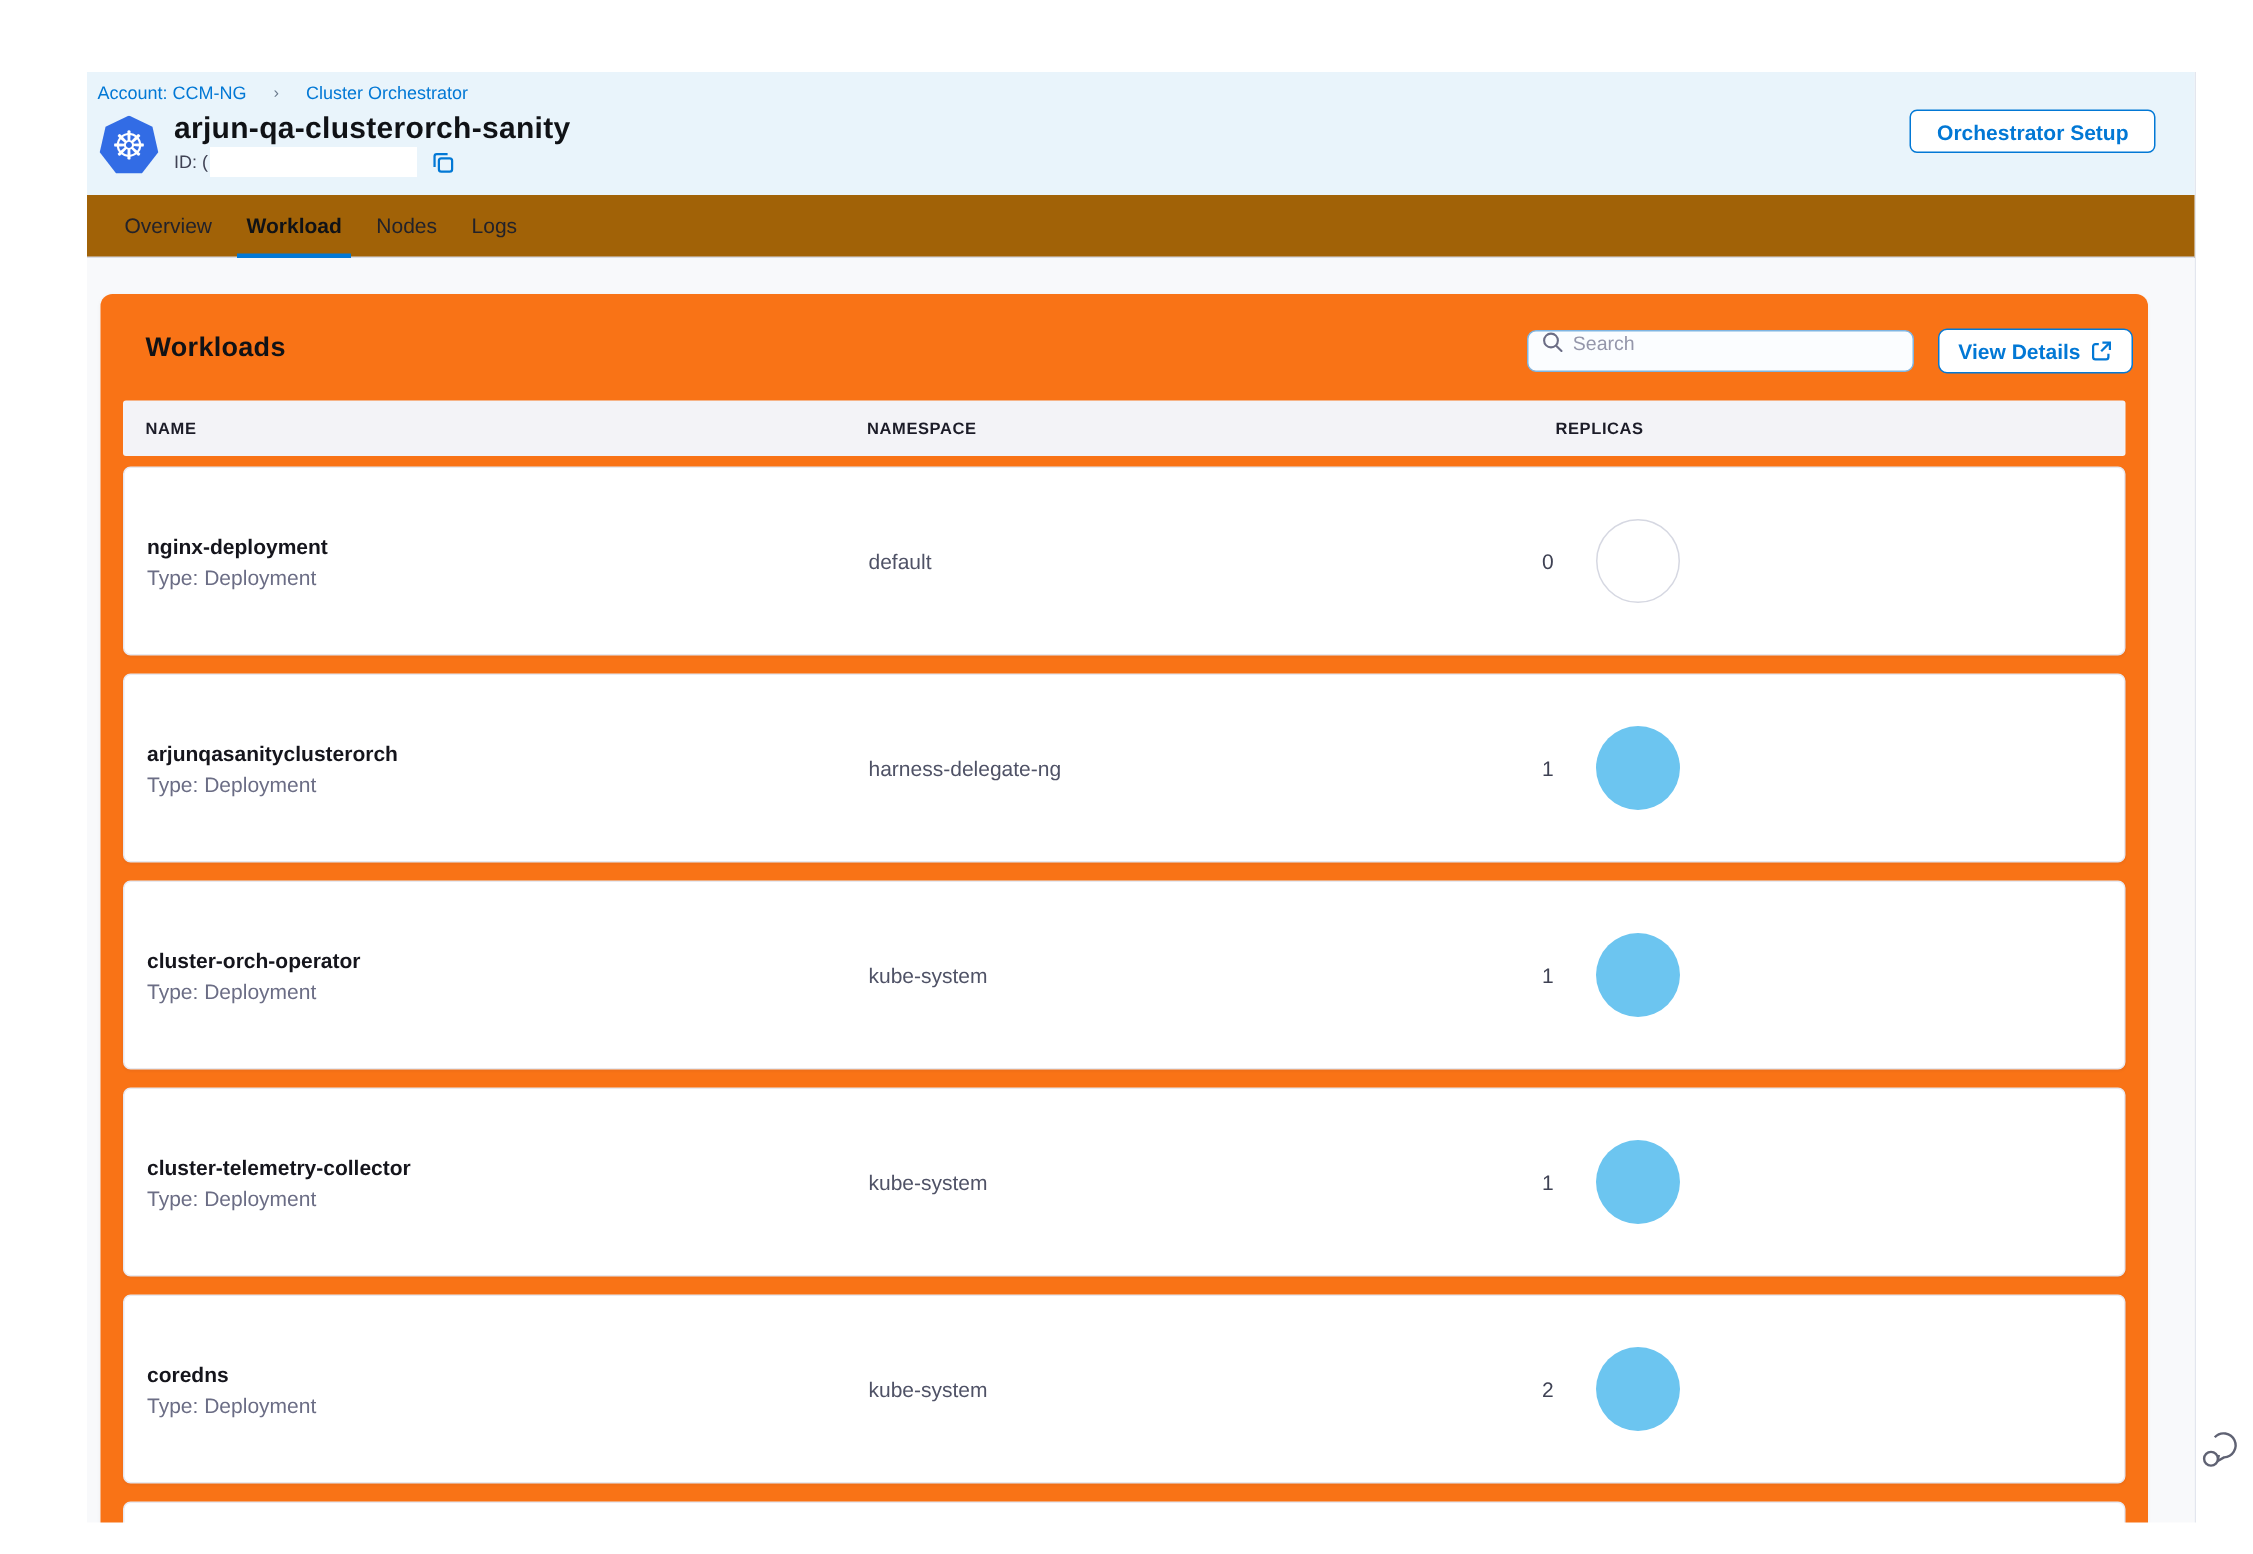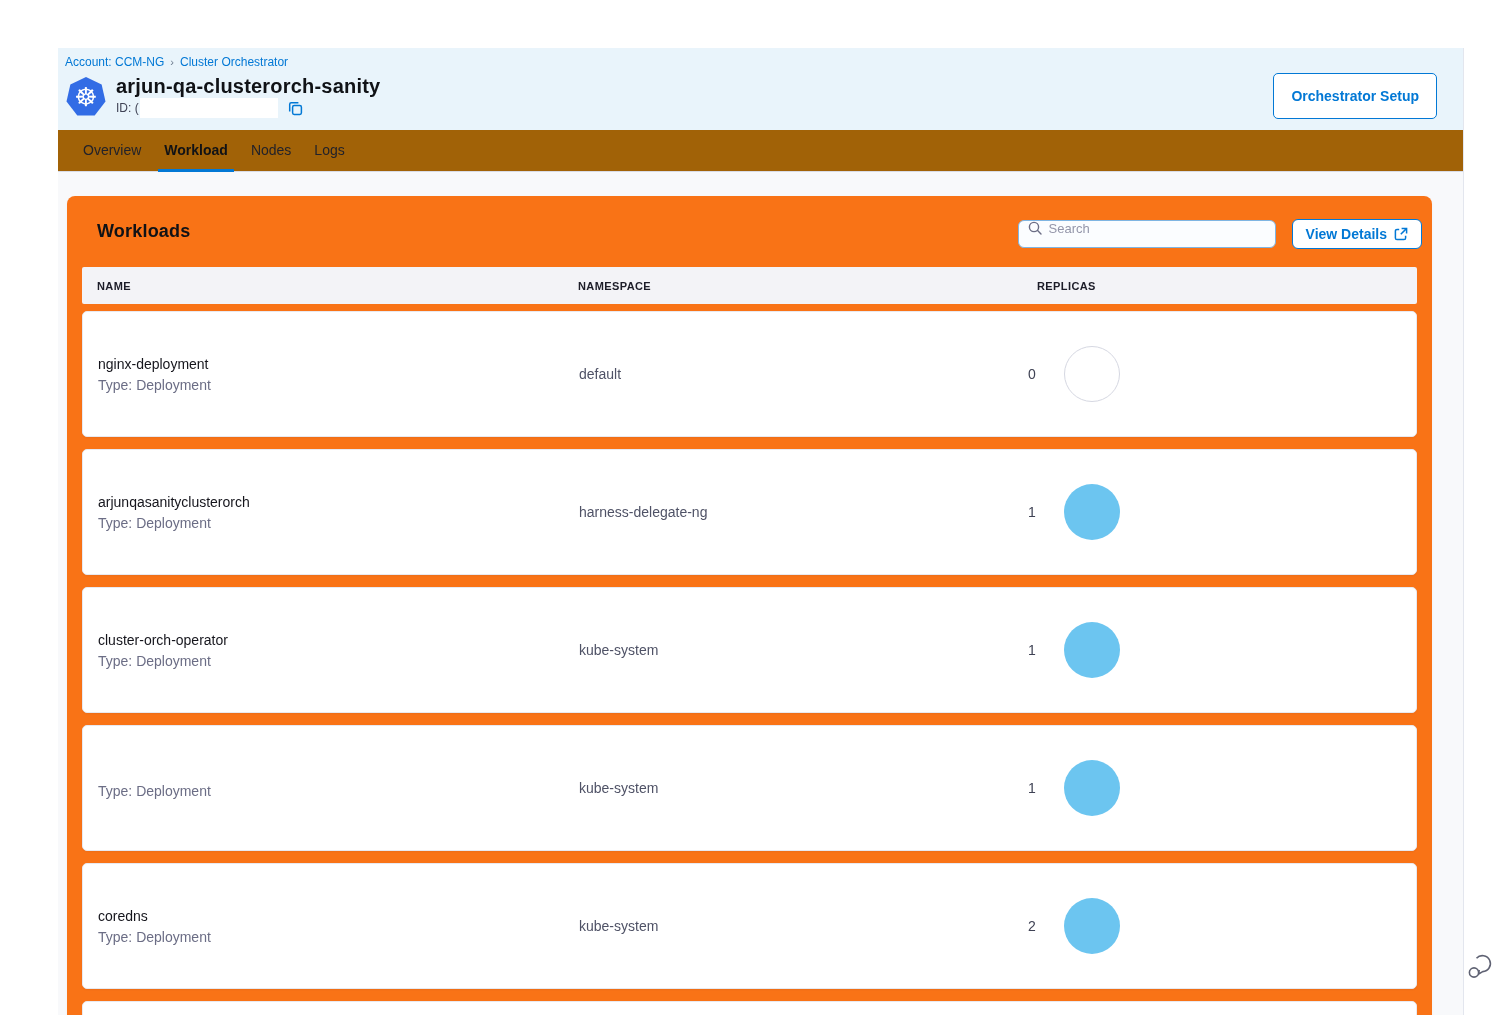--- a/index.html
+++ b/index.html
@@ -21,42 +21,42 @@
   }
 
   
   .header-band {
     height: 82px;
     background: #e9f4fb;
     padding: 7px 0 0 6px;
     position: relative;
     flex: none;
   }
-  .breadcrumb { font-size: 12px; display: flex; align-items: center; gap: 6px; padding-left: 1px; }
+  .breadcrumb { font-size: 12px; display: flex; align-items: center; gap: 18px; padding-left: 1px; }
   .crumb { color: #0278d5; cursor: pointer; }
   .crumb-sep { color: #6b7a8d; font-size: 11px; }
 
   .title-row { display: flex; align-items: flex-start; margin-top: 6px; }
   .k8s-icon {
     width: 40px; height: 40px; margin: 2px 2px 0 2px;
     background: #326ce5;
     clip-path: polygon(50% 0%, 89.09% 18.83%, 98.75% 61.26%, 71.69% 96.37%, 28.31% 96.37%, 1.25% 61.26%, 10.91% 18.83%);
     display: flex; align-items: center; justify-content: center;
     color: #fff; font-size: 26px; line-height: 1; flex: none;
   }
   .title-block { margin-left: 8px; }
   .cluster-title { font-size: 20px; font-weight: bold; color: #101216; letter-spacing: .2px; }
   .id-row { display: flex; align-items: center; margin-top: 0; }
   .id-label { font-size: 12px; color: #3f4254; }
   .id-redaction { width: 138px; height: 20px; background: #ffffff; margin-left: 1px; }
   .copy-icon { margin-left: 10px; display: inline-flex; cursor: pointer; }
 
   .setup-button {
     position: absolute; right: 26px; top: 25px;
-    height: 46px; padding: 0 17px;
+    height: 29px; padding: 0 17px;
     background: #ffffff;
     border: 1.5px solid #0278d5; border-radius: 5px;
     color: #0278d5; font-size: 14px; font-weight: bold;
     font-family: "Liberation Sans", sans-serif;
     display: inline-flex; align-items: center; cursor: pointer;
   }
 
   
   .tab-bar {
     height: 42px; background: #a16207;
@@ -121,21 +121,21 @@
     margin-top: 7px;
     height: 126px;
     background: #ffffff;
     border: 1px solid #e8e9f0; border-radius: 5px;
     box-shadow: 0 1px 2px rgba(40,41,61,.06);
     align-items: center;
     cursor: pointer;
   }
   .row-card + .row-card { margin-top: 12px; }
   .cell-name { padding-left: 15px; }
-  .workload-name { font-size: 14px; font-weight: normal; color: #15151c; }
+  .workload-name { font-size: 14px; font-weight: bold; color: #15151c; }
   .workload-type { font-size: 14px; color: #6b6d85; margin-top: 5px; }
   .cell-namespace { font-size: 14px; color: #4f5266; padding-left: 15px; }
   .cell-replicas { display: flex; align-items: center; padding-left: 5px; }
   .replica-count { font-size: 14px; color: #3f4254; width: 14px; }
   .replica-circle {
     width: 56px; height: 56px; border-radius: 50%;
     margin-left: 22px;
   }
   .replica-circle[data-state="filled"] { background: #6cc5f0; }
   .replica-circle[data-state="empty"] { background: #ffffff; border: 1px solid #d6d8e2; }
@@ -257,20 +257,21 @@
         </div>
         <div class="cell-namespace">kube-system</div>
         <div class="cell-replicas">
           <span class="replica-count">1</span>
           <span class="replica-circle" data-state="filled"></span>
         </div>
       </div>
 
       <div class="row-card grid-cols">
         <div class="cell-name">
+          <div class="workload-name">cluster-telemetry-collector</div>
           <div class="workload-type">Type: Deployment</div>
         </div>
         <div class="cell-namespace">kube-system</div>
         <div class="cell-replicas">
           <span class="replica-count">1</span>
           <span class="replica-circle" data-state="filled"></span>
         </div>
       </div>
 
       <div class="row-card grid-cols">

